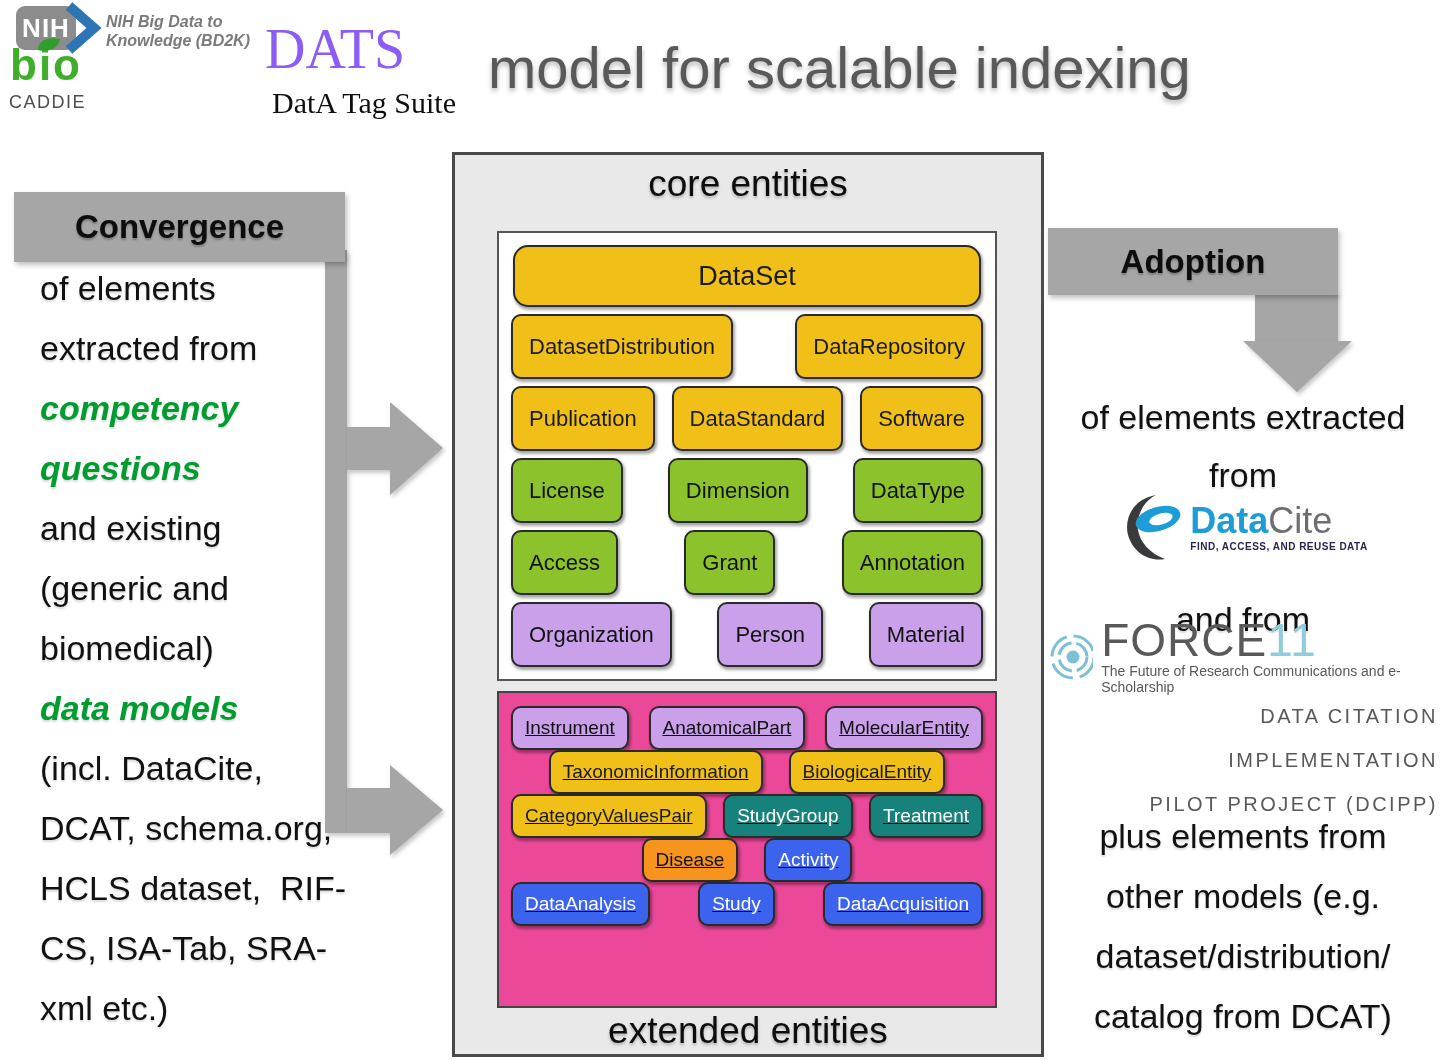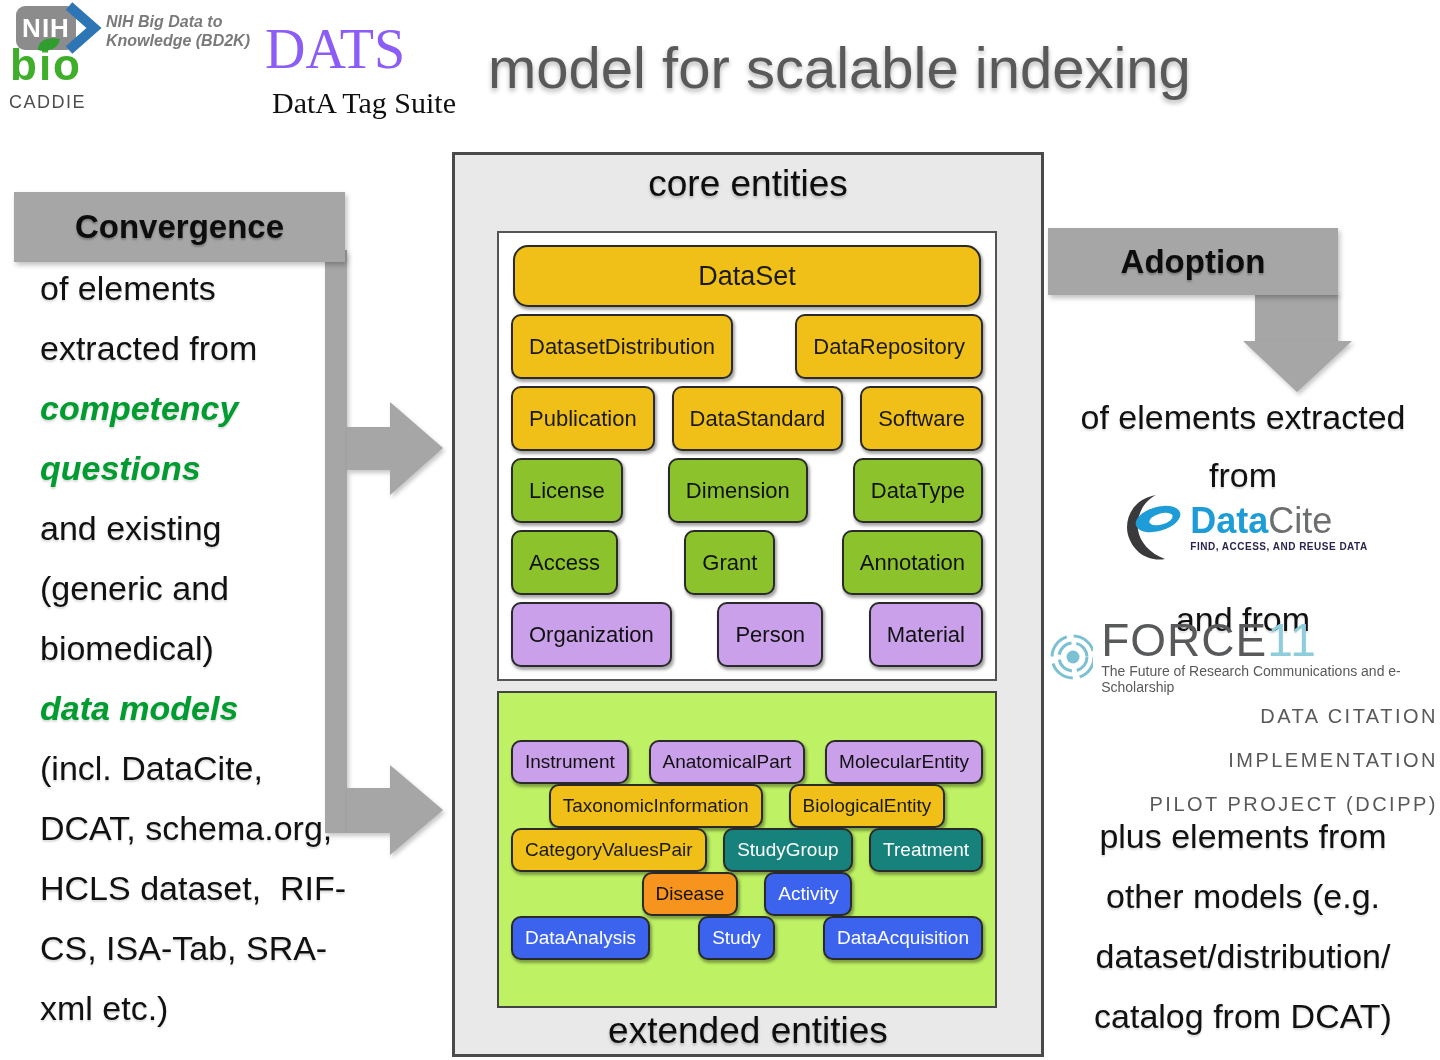--- a/index.html
+++ b/index.html
@@ -38,22 +38,22 @@
   .arrow-shape { fill:var(--arrow-gray); filter:drop-shadow(2px 3px 2px rgba(0,0,0,0.22)); }
   
   .core-box { position:absolute; left:452px; top:152px; width:592px; height:905px;
     background:#E9E9E9; border:3px solid #4A4A4A; box-sizing:border-box; }
   .core-title { position:absolute; top:8px; width:100%; text-align:center; font-size:37px;
     font-weight:normal; color:#0d0d0d; text-shadow:0 2px 3px rgba(0,0,0,0.25); }
   .inner-box { position:absolute; left:42px; top:76px; width:500px; height:450px;
     background:#ffffff; border:2px solid #555; box-sizing:border-box;
     display:flex; flex-direction:column; justify-content:space-between; padding:12px 12px; }
   .ext-box { position:absolute; left:42px; top:536px; width:500px; height:317px;
-    background:#bef264; border:2px solid #444; box-sizing:border-box;
-    display:flex; flex-direction:column; justify-content:center; padding:13px 12px; }
+    background:#ec4899; border:2px solid #444; box-sizing:border-box;
+    display:flex; flex-direction:column; justify-content:flex-start; padding:13px 12px;text-decoration:underline; }
   .ext-title { position:absolute; bottom:2px; width:100%; text-align:center; font-size:37px;
     font-weight:normal; color:#0d0d0d; text-shadow:0 2px 3px rgba(0,0,0,0.25); }
   .prow { display:flex; align-items:center; }
   .prow.between { justify-content:space-between; }
   .prow.center { justify-content:center; gap:26px; }
   .pill { border:2px solid #2A2A2A; border-radius:10px; box-sizing:border-box;
     display:flex; align-items:center; justify-content:center; white-space:nowrap;
     box-shadow:1.5px 2.5px 3px rgba(0,0,0,0.35); }
   .inner-box .pill { height:65px; font-size:22px; padding:0 16px; }
   .ext-box .pill { height:44px; font-size:19px; padding:0 12px; }

